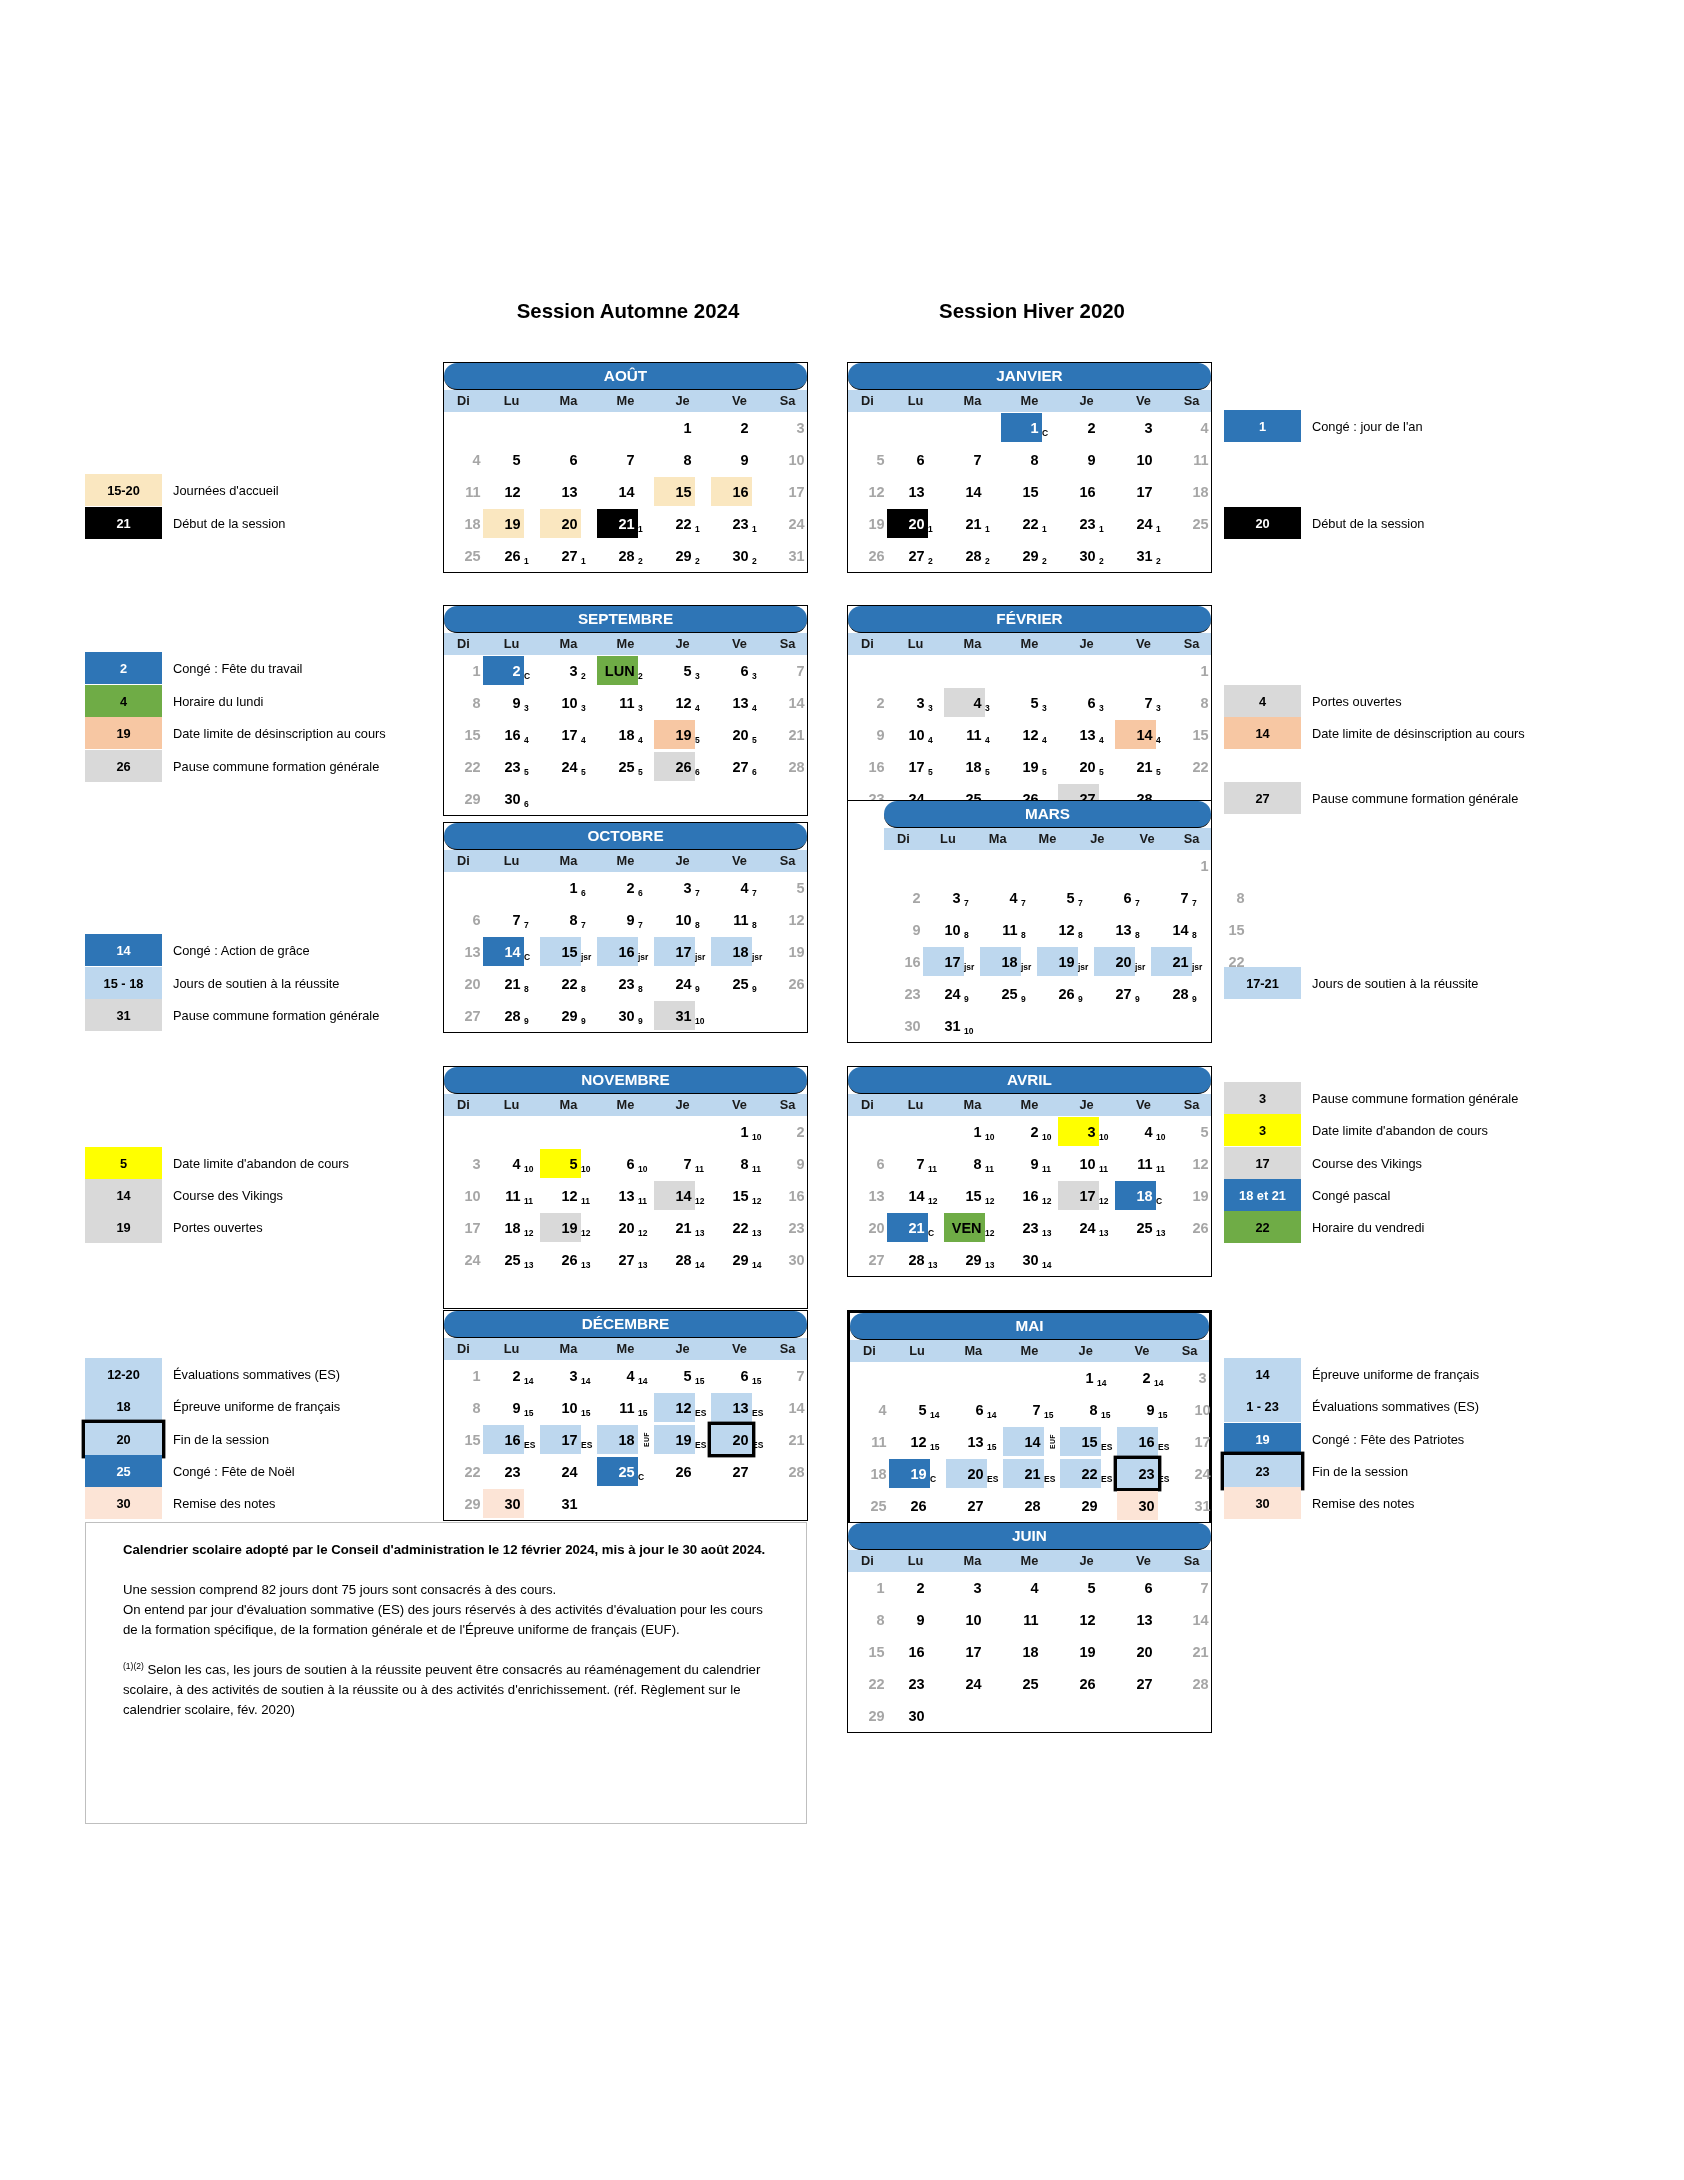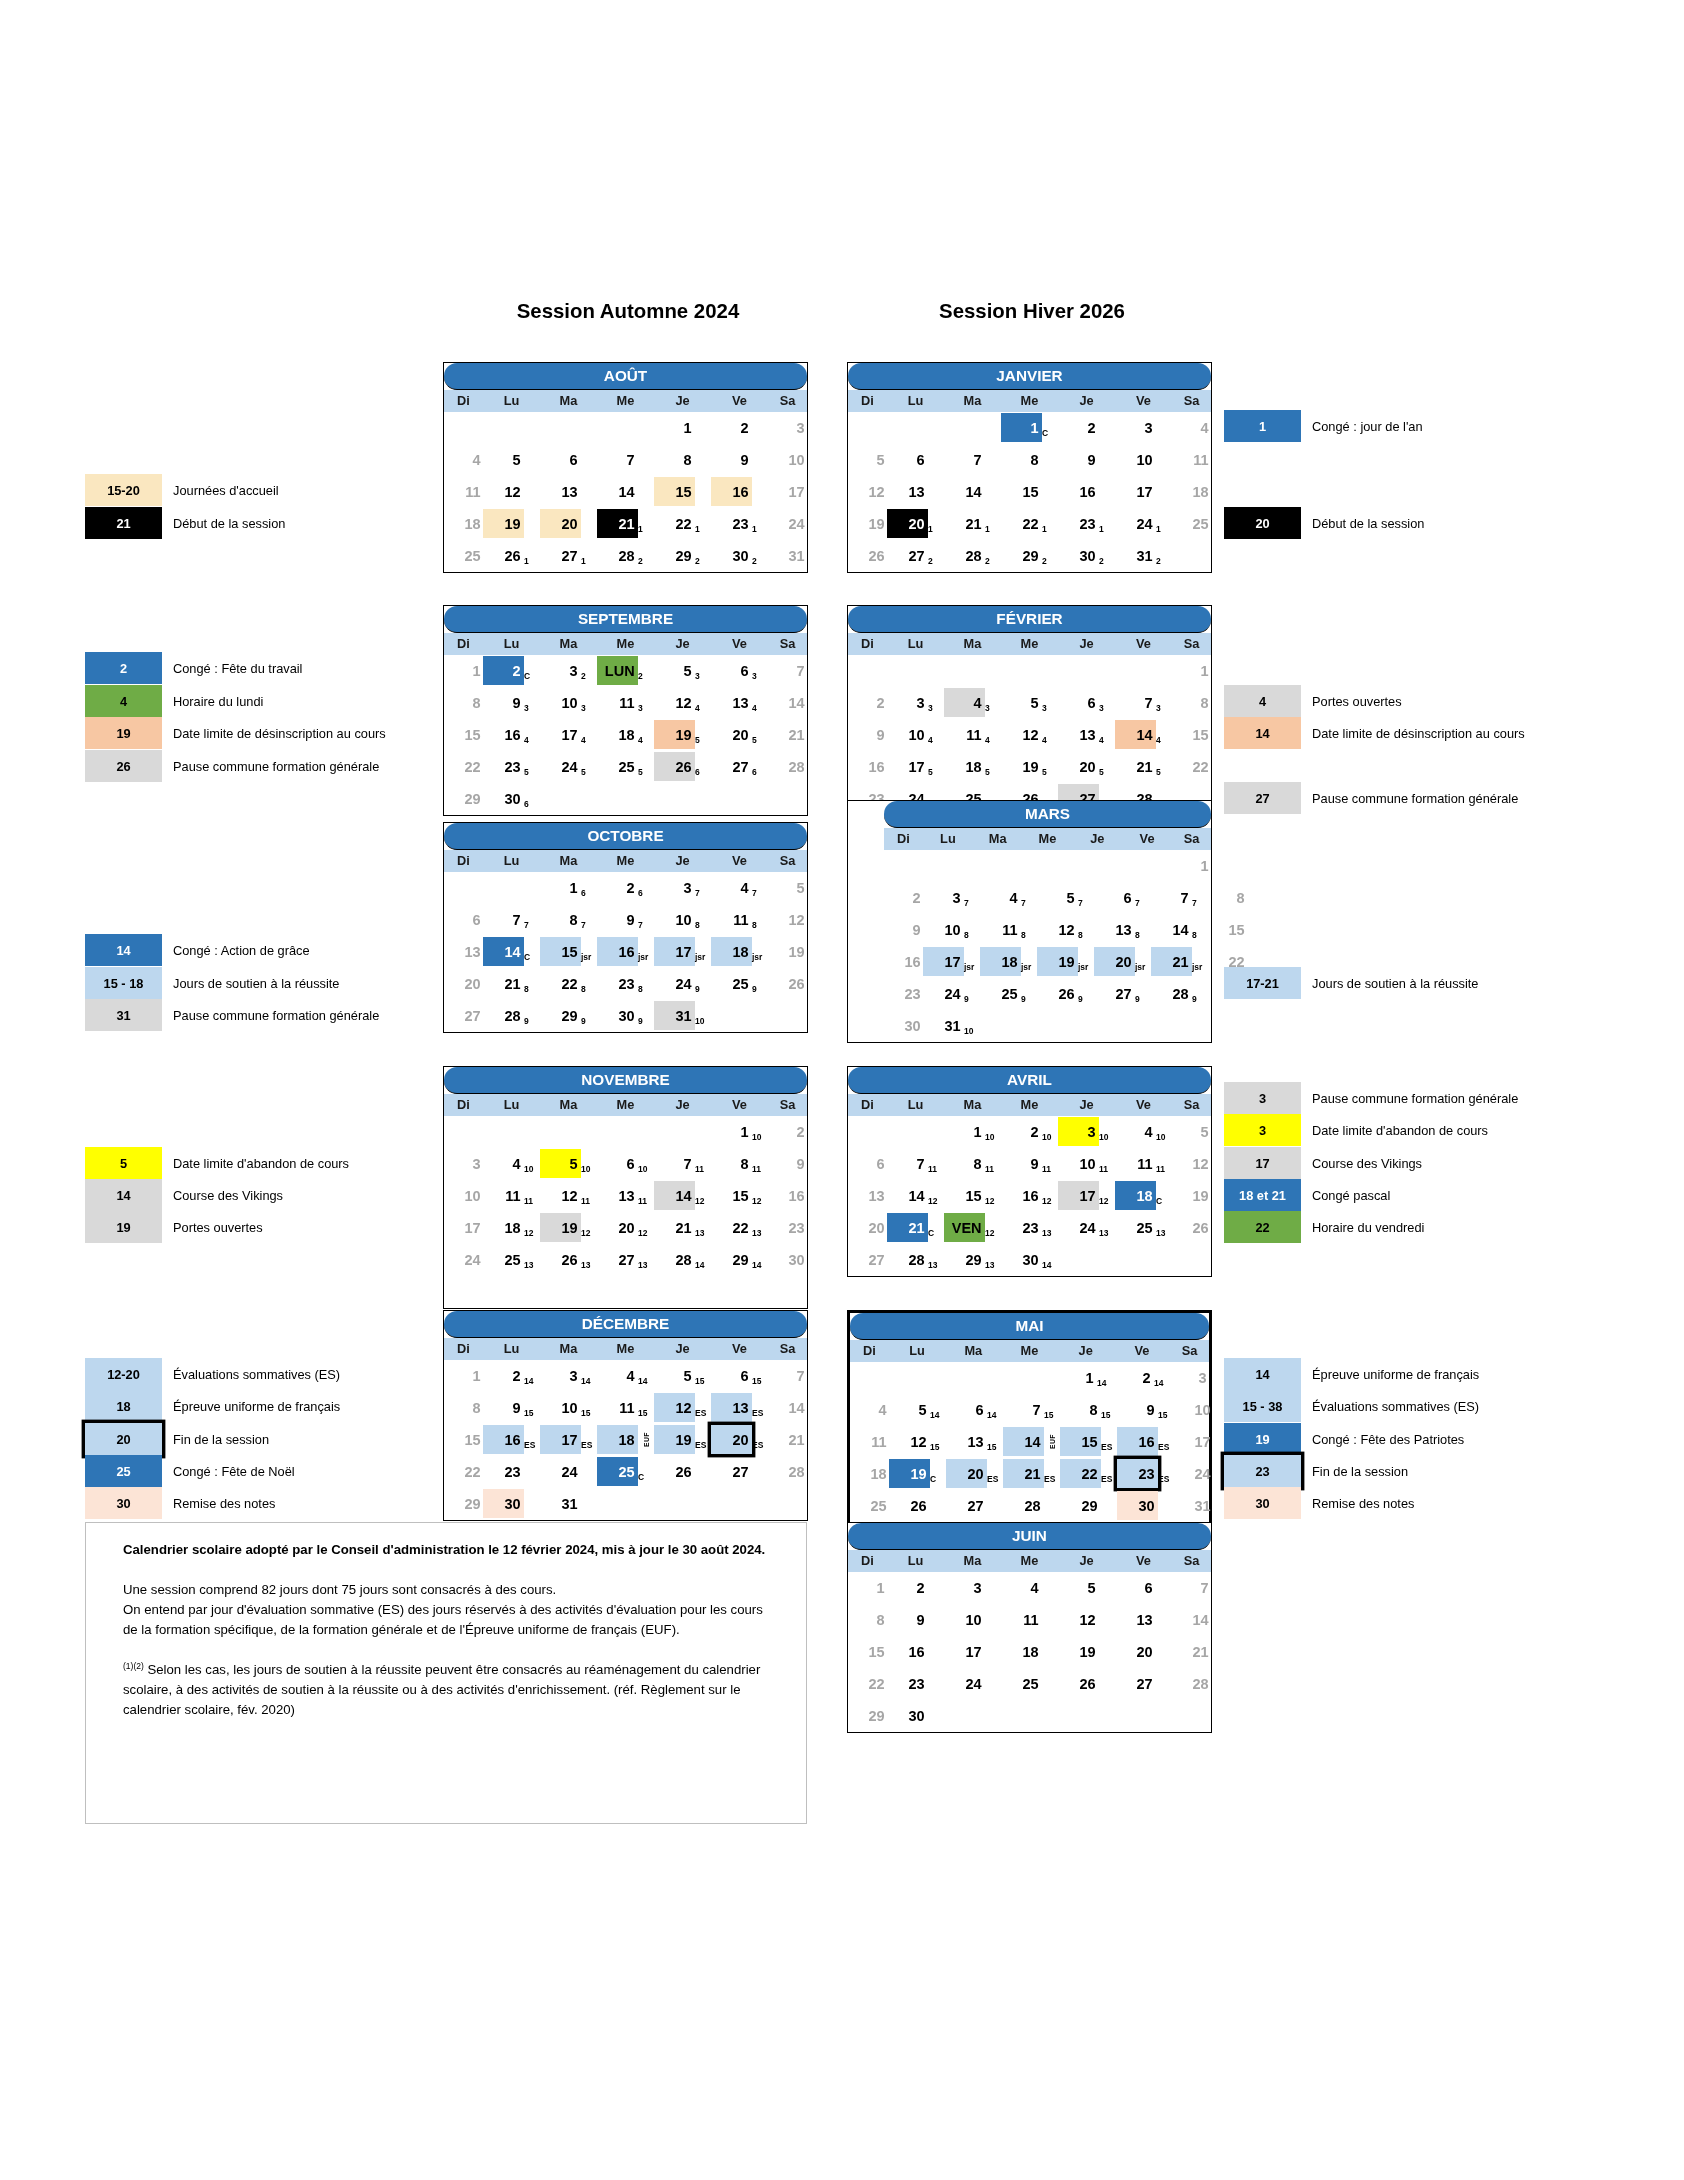--- a/index.html
+++ b/index.html
@@ -55,21 +55,21 @@
   .footnote p{margin:0;}
   .footnote p.fgap{margin-top:20.4px;}
   .footnote p.fbold{font-weight:700;}
   .footnote sup{font-size:8.5px;}
 </style>
 </head>
 <body>
 
 <div class="page">
   <h2 class="session-title session-autumn">Session Automne 2024</h2>
-  <h2 class="session-title session-winter">Session Hiver 2026</h2>
+  <h2 class="session-title session-winter">Session Hiver 2020</h2>
   <div id="months">
       <div class="month" style="left: 443px; top: 362px;">
         <div class="mtitle">AOÛT</div>
         <div class="wrow dhead">
           <div class="dh">Di</div>
           <div class="dh">Lu</div>
           <div class="dh">Ma</div>
           <div class="dh">Me</div>
           <div class="dh">Je</div>
           <div class="dh">Ve</div>
@@ -1674,21 +1674,21 @@
             <span class="num s-dim">31</span>
             <span class="sub"></span>
           </div>
         </div>
       </div>
       <div class="legend" style="left: 1224px; top: 1358px;">
         <span class="swatch s-lb">14</span>
         <span class="llabel">Épreuve uniforme de français</span>
       </div>
       <div class="legend" style="left: 1224px; top: 1390px;">
-        <span class="swatch s-lb">15 - 38</span>
+        <span class="swatch s-lb">1 - 23</span>
         <span class="llabel">Évaluations sommatives (ES)</span>
       </div>
       <div class="legend" style="left: 1224px; top: 1423px;">
         <span class="swatch s-blue">19</span>
         <span class="llabel">Congé : Fête des Patriotes</span>
       </div>
       <div class="legend" style="left: 1224px; top: 1455px;">
         <span class="swatch s-lb outline">23</span>
         <span class="llabel">Fin de la session</span>
       </div>

